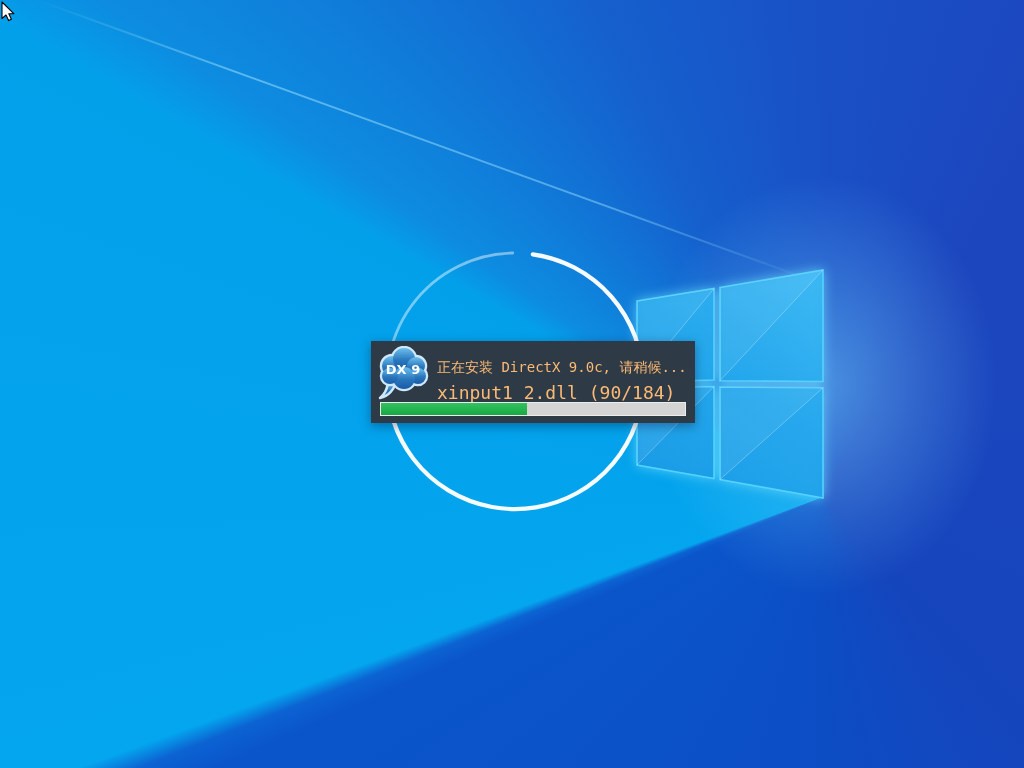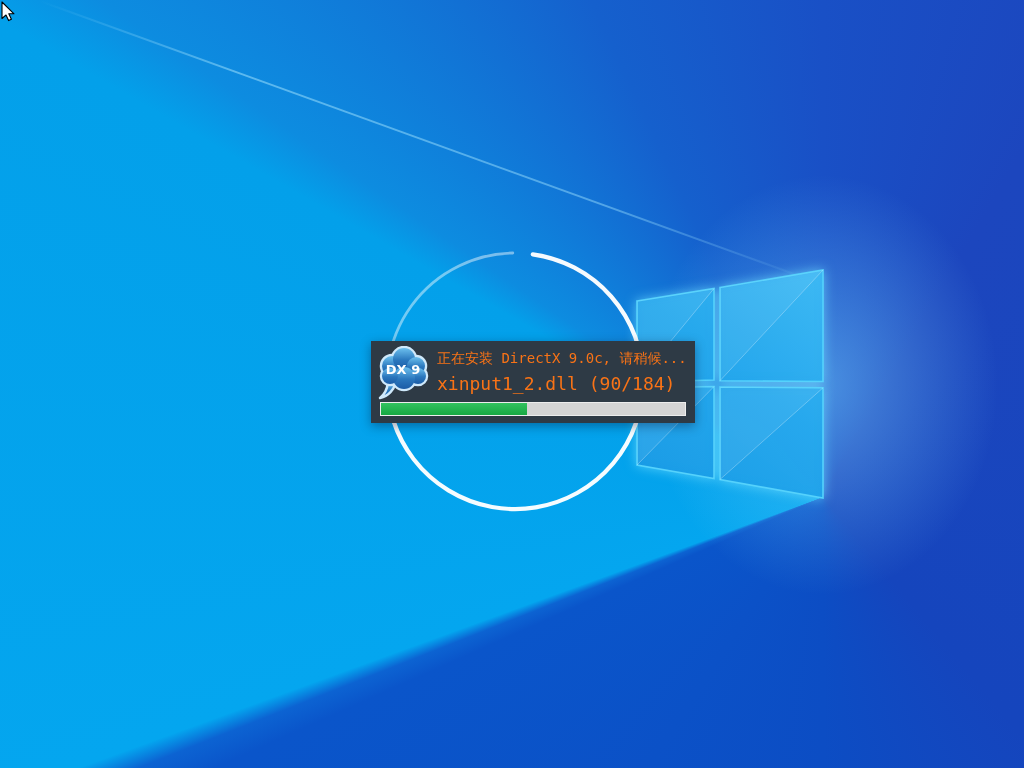--- a/index.html
+++ b/index.html
@@ -41,21 +41,21 @@
     font-size:74px;line-height:1.1;letter-spacing:1px;
     color:rgba(255,255,255,0.11);white-space:nowrap;pointer-events:none;
   }
 
   
   .installer-dialog{
     position:absolute;left:371px;top:341px;width:324px;height:82px;z-index:4;
     background:#2e3a45;box-shadow:0 3px 10px rgba(0,0,30,.35);
   }
   .dx-badge{position:absolute;left:5px;top:5px;width:54px;height:54px;}
-  .dialog-lines{position:absolute;left:66px;top:8px;right:6px;color:#f97316;}
+  .dialog-lines{position:absolute;left:66px;top:17px;right:6px;color:#fdba74;}
   .dialog-line1{font-size:14px;line-height:18px;white-space:nowrap;
     font-family:"DejaVu Sans Mono","DejaVu Sans",monospace;}
   .dialog-line2{margin-top:8px;font-size:18px;line-height:18px;white-space:nowrap;
     font-family:"DejaVu Sans Mono","DejaVu Sans",monospace;}
   .progress-track{
     position:absolute;left:9px;right:9px;top:61px;height:14px;
     background:#d4d4d4;border:1px solid #ededed;box-sizing:border-box;
   }
   .progress-fill{
     height:100%;width:0;

